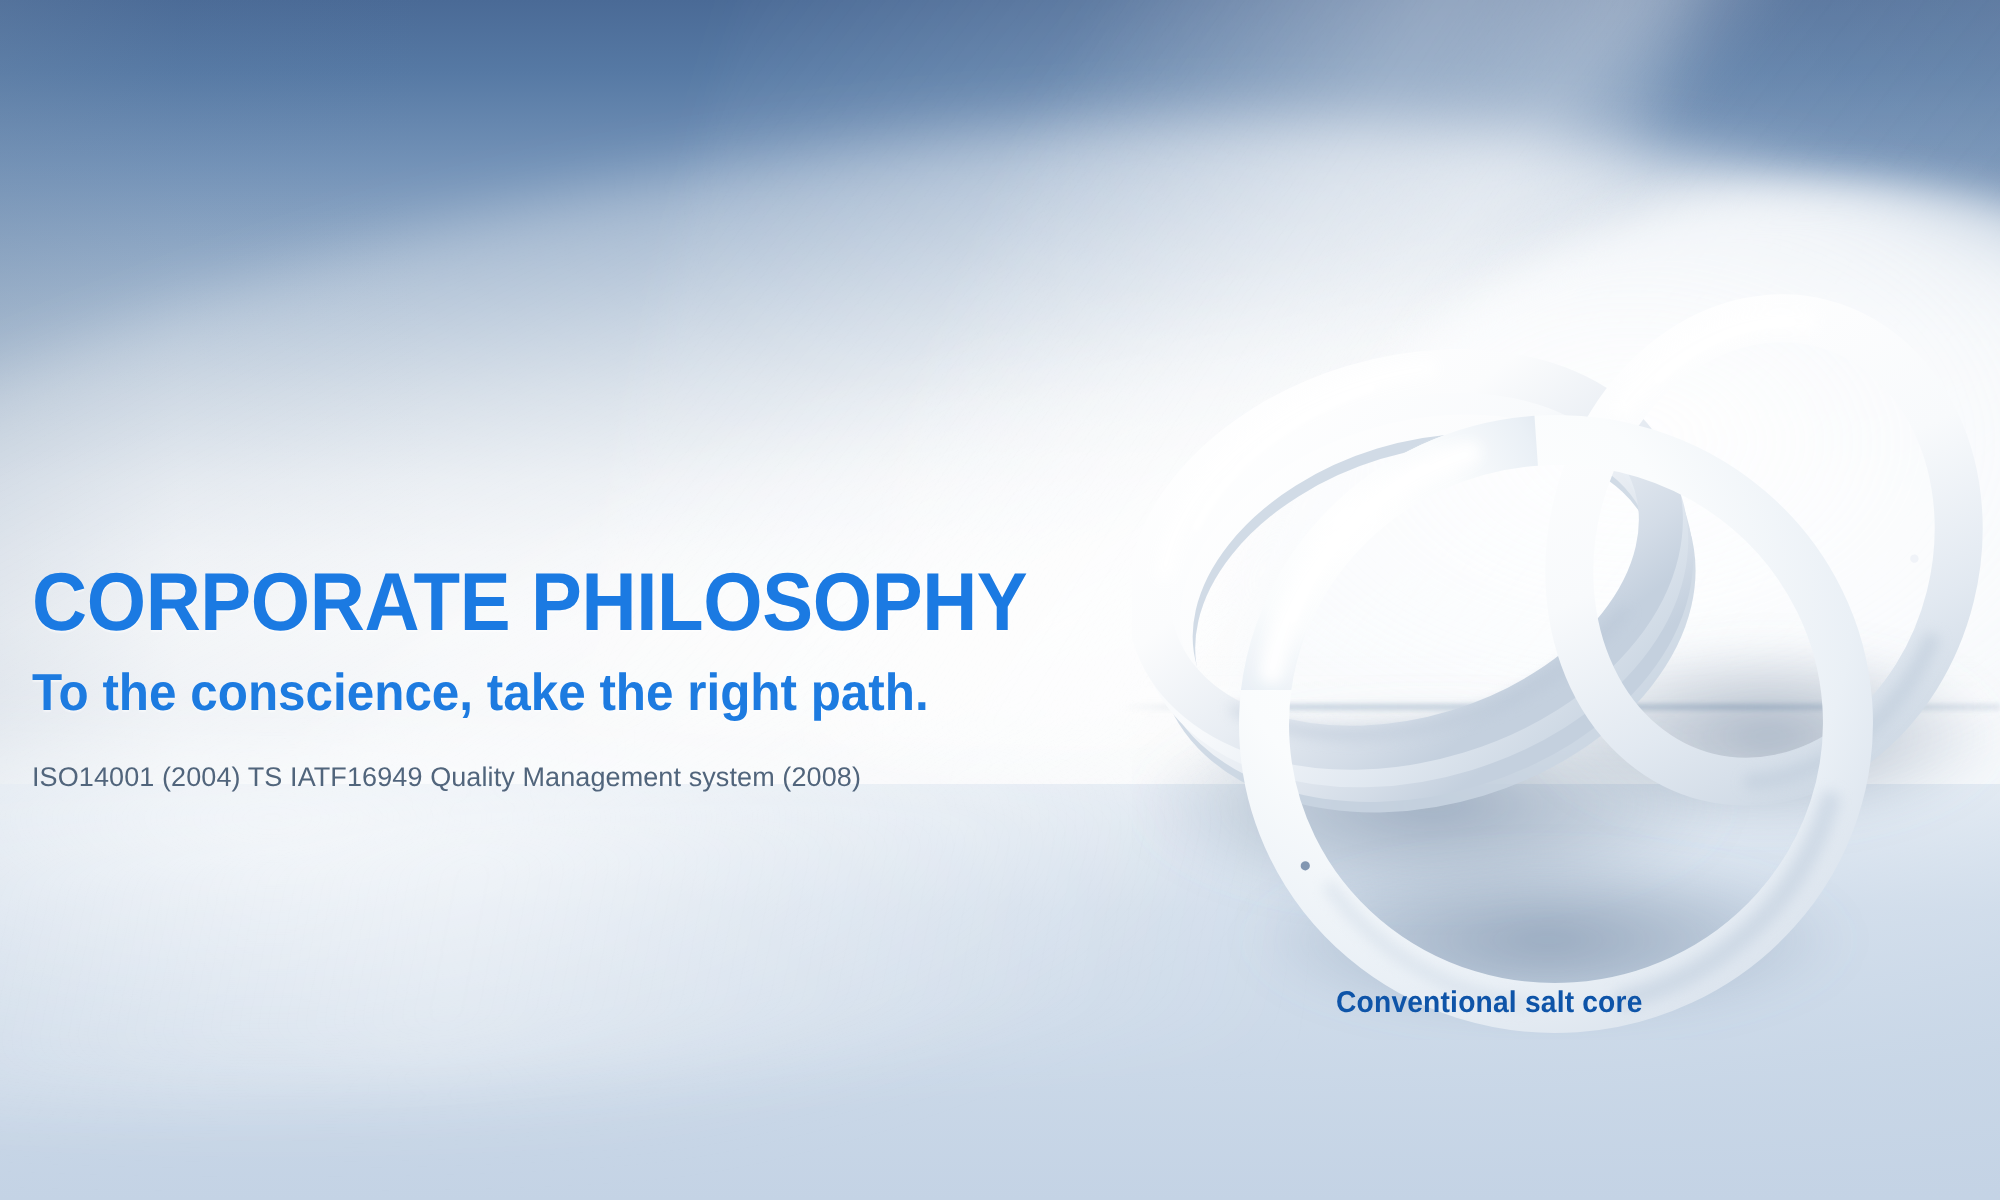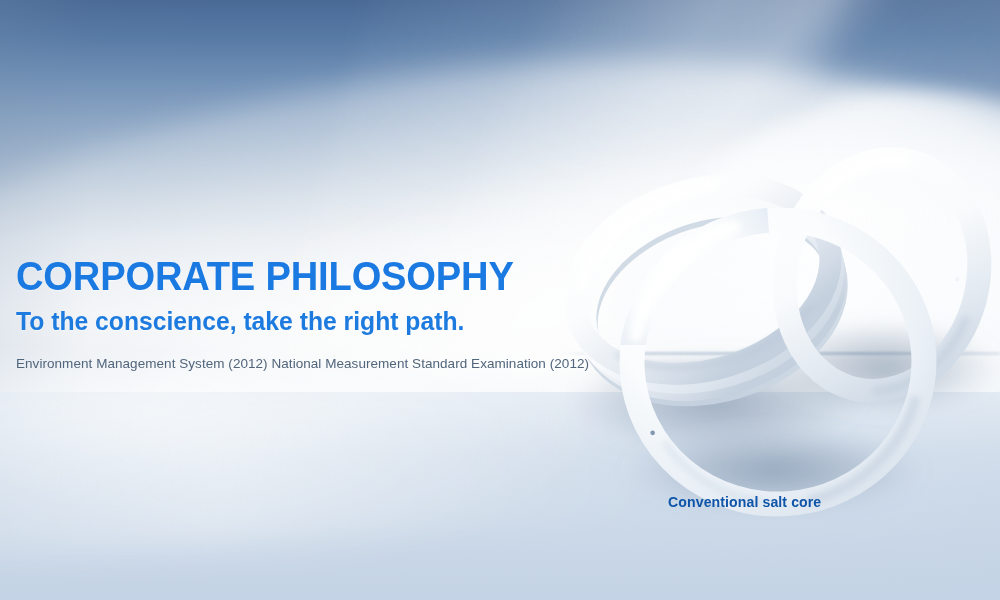--- a/index.html
+++ b/index.html
@@ -213,21 +213,21 @@
     top: 140px;
     width: 434px;
     height: 380px;
   }
   #rings svg { display: block; }
 
   
   .text-block {
     position: absolute;
     left: 16px;
-    top: 256px;
+    top: 281px;
     width: 620px;
   }
 
   .headline {
     font-family: "Liberation Sans Narrow", "Liberation Sans", sans-serif;
     font-size: 41px;
     font-weight: bold;
     line-height: 1.0;
     letter-spacing: -0.2px;
     color: #1b7ae2;
@@ -396,19 +396,19 @@
       </g>
     </svg>
   </div>
 
   <div class="text-block">
     <h1 class="headline">CORPORATE PHILOSOPHY</h1>
 
     <h2 class="subhead">To the conscience, take the right path.</h2>
 
     <ul class="cert-list">
-      <li class="cert-line">Environment Management System (2012)    National Measurement Standard Examination (2012)</li>
+      <li class="cert-line">ISO14001 (2004)  TS IATF16949 Quality Management system (2008)</li>
     </ul>
   </div>
 
   <div class="ring-caption">Conventional salt core</div>
 
 </div>
 
 </body></html>

